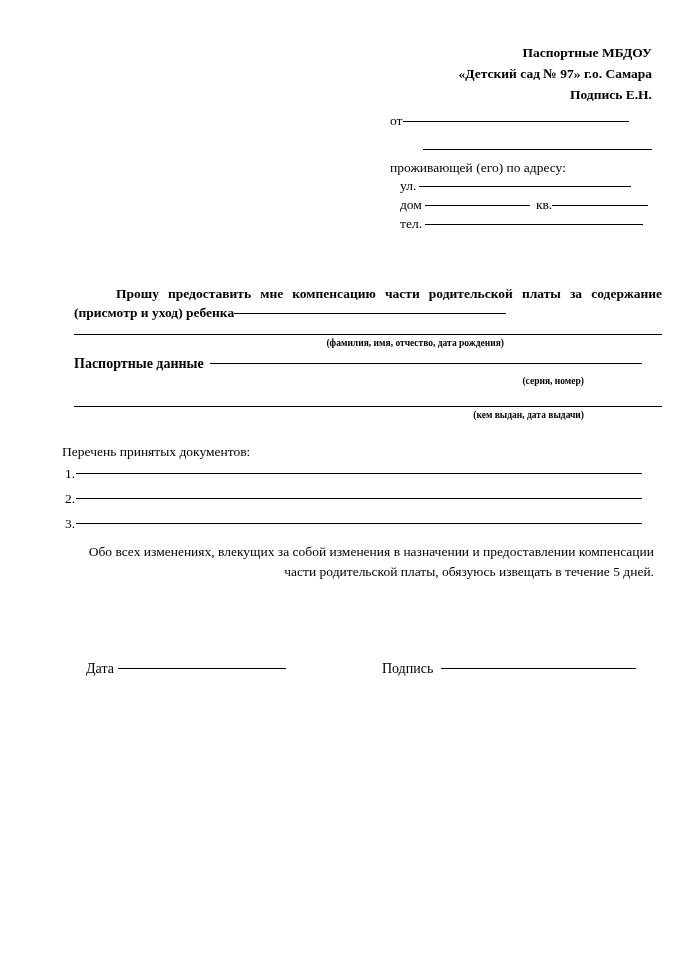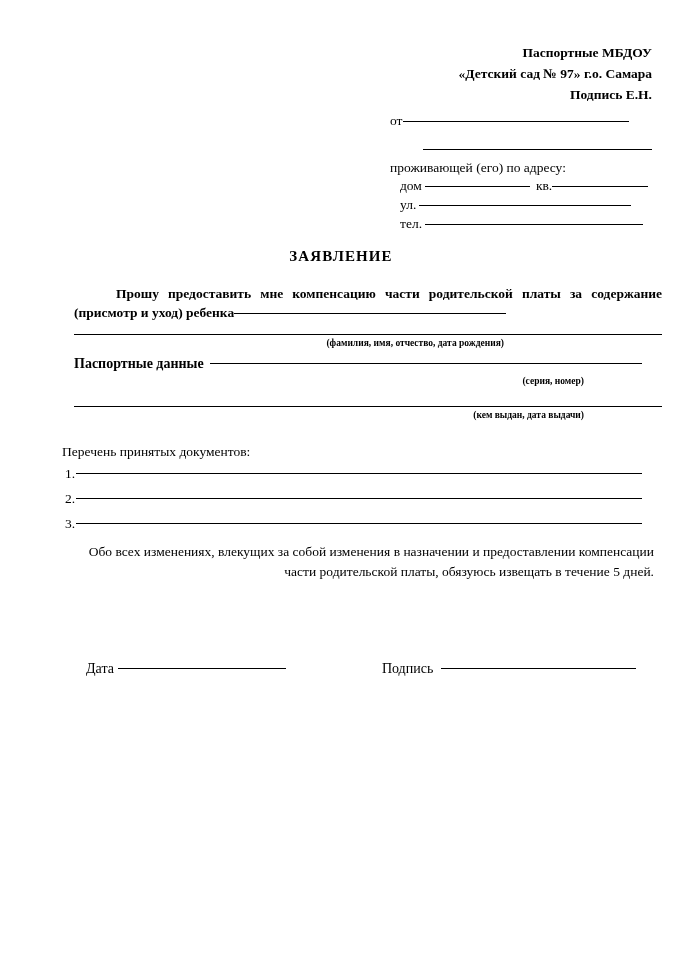--- a/index.html
+++ b/index.html
@@ -243,33 +243,32 @@
       <span class="lbl">от</span><span class="rule"></span>
     </div>
 
     <div class="from-row2">
       <span class="rule"></span>
     </div>
 
     <div class="addr-caption">проживающей (его) по адресу:</div>
 
     <div class="addr-row">
+      <span class="lbl">ул.</span><span class="rule r-street"></span>
+    </div>
+
+    <div class="addr-row">
       <span class="lbl">дом</span><span class="rule r-house"></span><span class="lbl lbl-kv">кв.</span><span class="rule r-flat"></span>
-    </div>
-
-    <div class="addr-row">
-      <span class="lbl">ул.</span><span class="rule r-street"></span>
     </div>
 
     <div class="addr-row">
       <span class="lbl">тел.</span><span class="rule r-phone"></span>
     </div>
   </div>
 
-  <div class="doc-title">ЗАЯВЛЕНИЕ</div>
 
   <div class="body-block">
 
     <p class="para-justify"><span>Прошу предоставить мне компенсацию части родительской платы за содержание (присмотр и уход) ребенка</span><span class="inline-rule"></span></p>
 
     <div class="full-rule"></div>
     <div class="caption caption-fio">(фамилия, имя, отчество, дата рождения)</div>
 
     <div class="passport-row">
       <span>Паспортные данные</span><span class="rule"></span>

